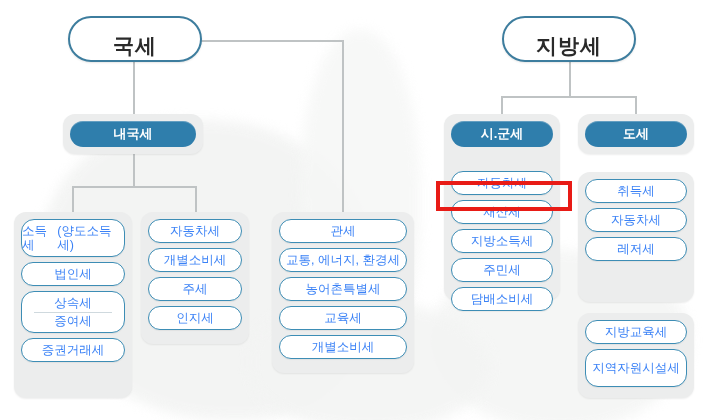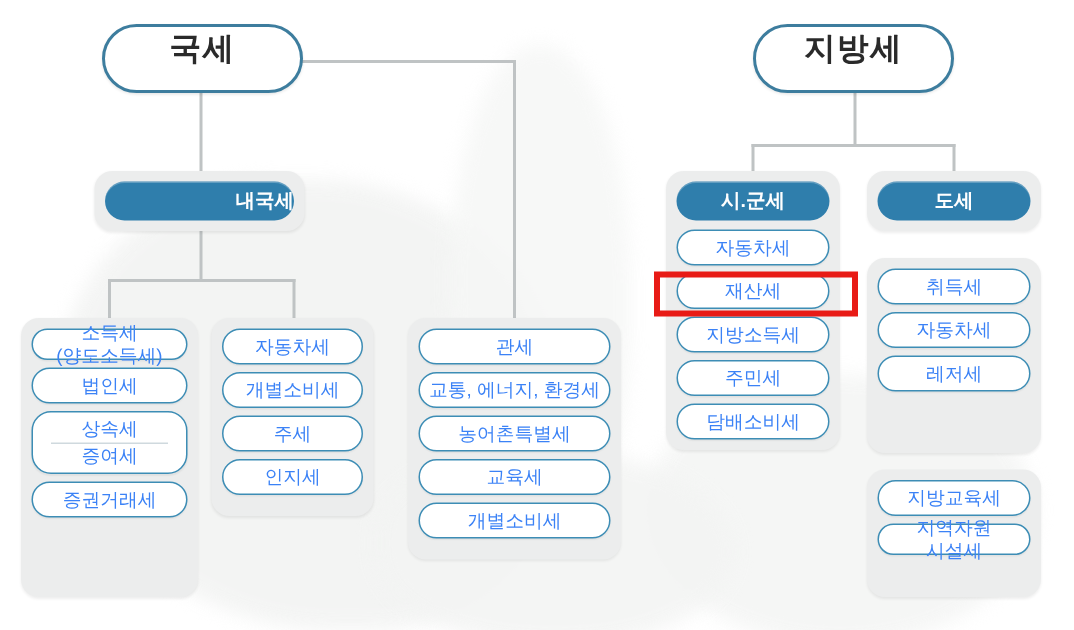--- a/index.html
+++ b/index.html
@@ -24,21 +24,21 @@
   .ln{position:absolute;background:#bfc3c4;}
   .lnv{width:2px;}
   .lnh{height:2px;}
 
   
   .toplevel{
     position:absolute;
     border:2px solid #3d7d9e;
     border-radius:26px;
     background:#ffffff;
-    display:flex;align-items:flex-start;justify-content:center;
+    display:flex;align-items:flex-end;justify-content:center;
     box-shadow:0 1px 2px rgba(0,0,0,.10);
     box-sizing:border-box;
   }
   .toplevel span{
     font-size:21px;font-weight:bold;color:#2a2a2a;letter-spacing:1px;
   }
 
   
   .group{
     position:absolute;
@@ -50,37 +50,37 @@
   }
 
   
   .chip-head{
     height:26px;
     background:#2f7eac;
     border-radius:13px;
     display:flex;align-items:center;justify-content:center;
     color:#ffffff;font-size:13px;font-weight:bold;
     box-shadow:inset 0 1px 0 rgba(255,255,255,.25);
-    margin-bottom:6px;
+    margin-bottom:24px;
   }
 
   
   .chip{
     height:24px;
     background:#ffffff;
     border:1.5px solid #3d8db5;
     border-radius:13px;
     display:flex;align-items:center;justify-content:center;
     color:#3b82f6;font-size:12.5px;
     margin-bottom:5px;
     box-sizing:border-box;
     box-shadow:0 1px 1px rgba(0,0,0,.05);
   }
   .chip:last-child{margin-bottom:4px;}
-  .chip.tall{height:21px;flex-direction:column;line-height:1.15;}
+  .chip.tall{height:38px;flex-direction:row;line-height:1.15;}
   .chip.split{height:42px;flex-direction:column;justify-content:center;padding:12px;}
   .chip.split .half{
     flex:1;display:flex;align-items:center;justify-content:center;width:100%;
     font-size:12.5px;
   }
   .chip.split .half:first-child{border-bottom:1px solid #cfd9de;}
 
   
   .redbox{
     position:absolute;
@@ -117,21 +117,21 @@
 
   <div class="toplevel" style="left:68px;top:16px;width:134px;height:46px;">
     <span>국세</span>
   </div>
 
   <div class="toplevel" style="left:502px;top:16px;width:134px;height:46px;">
     <span>지방세</span>
   </div>
 
   <div class="group" style="left:63px;top:114px;width:140px;height:40px;">
-    <div class="chip-head" style="margin-bottom:0;justify-content:flex-end;">
+    <div class="chip-head" style="margin-bottom:0;">
       <span>내국세</span>
     </div>
   </div>
 
   <div class="group" style="left:14px;top:212px;width:118px;height:186px;">
     <div class="chip tall">
       <span>소득세</span>
       <span>(양도소득세)</span>
     </div>
     <div class="chip">

